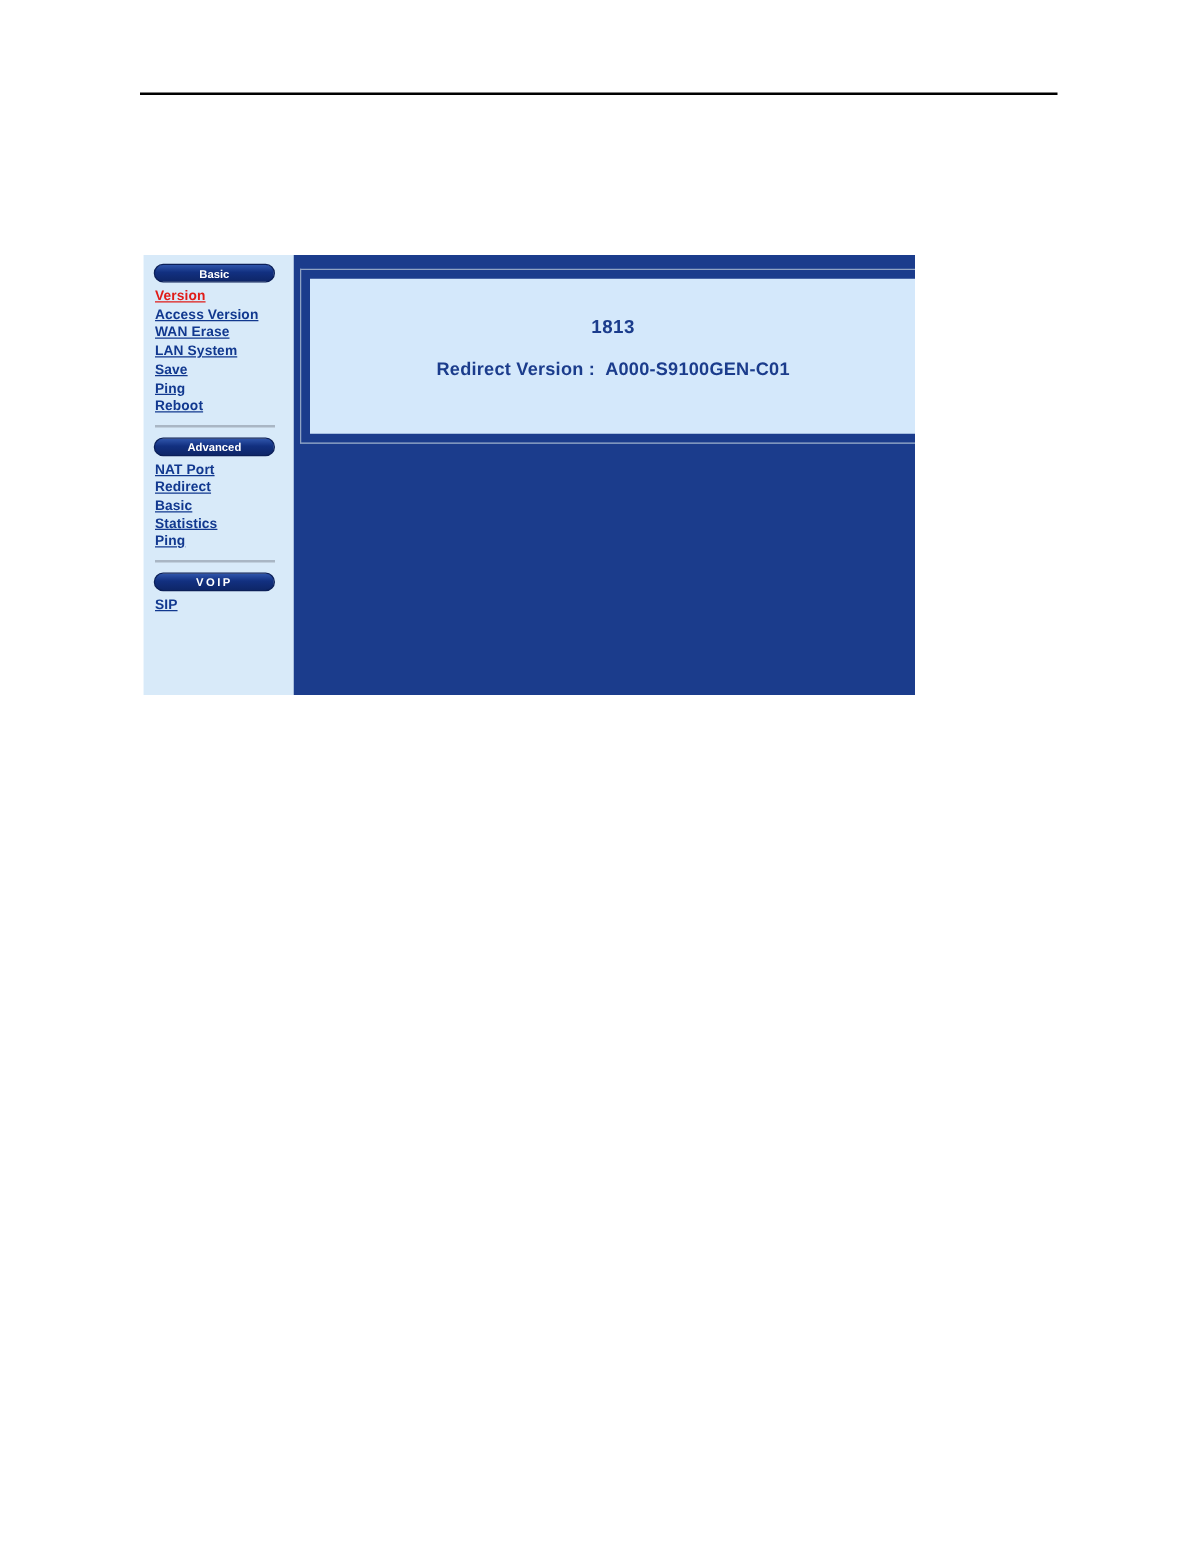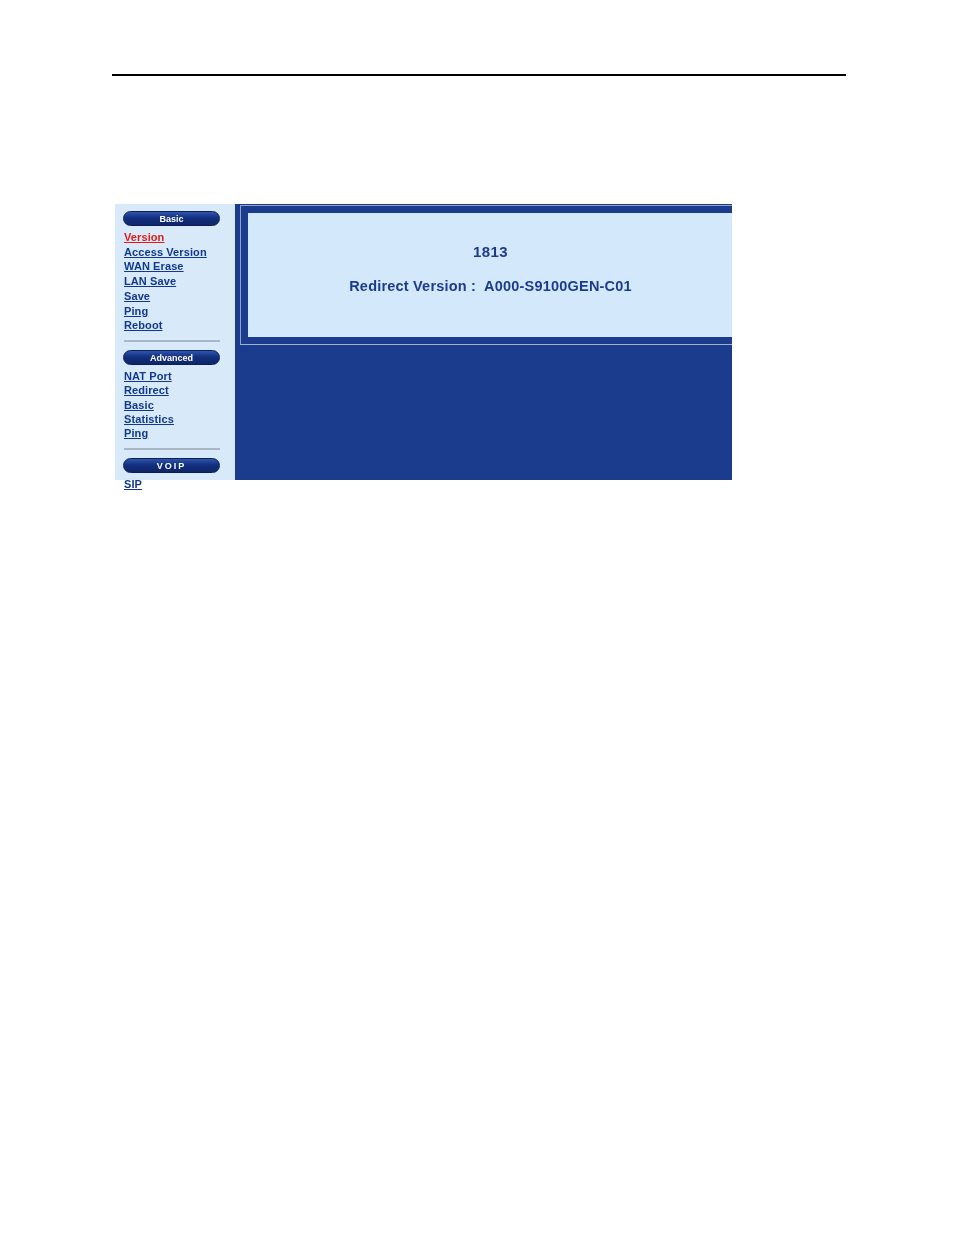--- a/index.html
+++ b/index.html
@@ -24,21 +24,21 @@
     height: 2px;
     background: #000000;
   }
 
   
   .router-ui {
     position: absolute;
     left: 115px;
     top: 204px;
     width: 617px;
-    height: 276px;
+    height: 352px;
     display: flex;
     align-items: stretch;
     background: #d8eaf9;
   }
 
   
   .sidebar {
     width: 120px;
     background: #d8eaf9;
     padding: 7px 0 0 5px;
@@ -89,21 +89,21 @@
     height: 2px;
     background: #a9b6c4;
     margin: 7px 0 8px 4px;
   }
 
   
   .main-panel {
     flex: 1;
     background: #1b3c8c;
     position: relative;
-    padding: 0 0 0 4px;
+    padding: 10px 0 0 4px;
     box-sizing: border-box;
     overflow: hidden;
   }
 
   
   .content-frame {
     margin-top: 1px;
     margin-left: 1px;
     width: 500px;
     height: 140px;
@@ -157,21 +157,21 @@
 
 <div class="router-ui">
 
   <div class="sidebar">
 
     <div class="nav-btn">Basic</div>
 
     <a class="nav-link active" href="#">Version</a>
     <a class="nav-link" href="#">Access Version</a>
     <a class="nav-link" href="#">WAN Erase</a>
-    <a class="nav-link" href="#">LAN Save</a>
+    <a class="nav-link" href="#">LAN System</a>
     <a class="nav-link" href="#">Save</a>
     <a class="nav-link" href="#">Ping</a>
     <a class="nav-link" href="#">Reboot</a>
 
     <div class="nav-sep"></div>
 
     <div class="nav-btn">Advanced</div>
 
     <a class="nav-link two-line" href="#">NAT Port Redirect</a>
     <a class="nav-link two-line" href="#">Basic Statistics</a>

